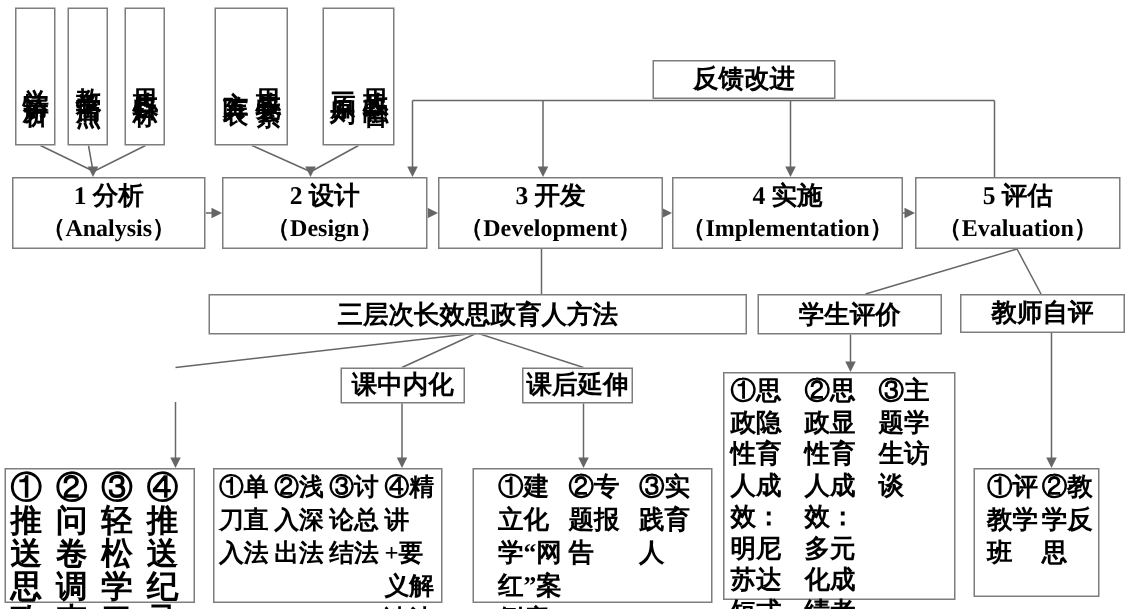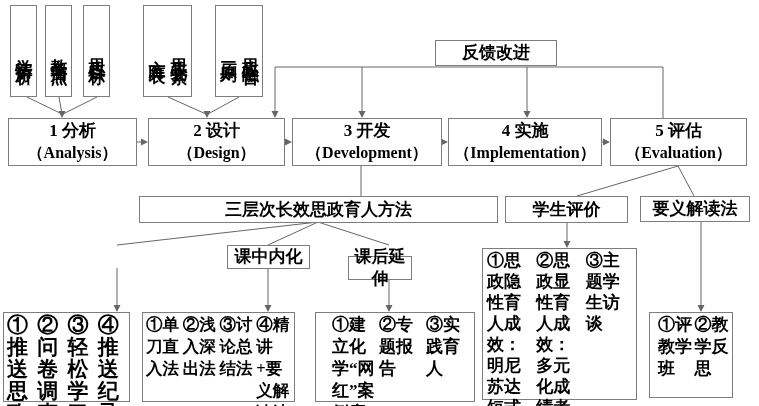--- a/index.html
+++ b/index.html
@@ -133,24 +133,24 @@
     <div class="zh">4 实施</div>
     <div class="en">（Implementation）</div>
   </div>
   <div class="box stage" style="left:610px;top:118px;width:137px;height:48px;">
     <div class="zh">5 评估</div>
     <div class="en">（Evaluation）</div>
   </div>
 
   <div class="box" style="left:139px;top:196px;width:359px;height:27px;">三层次长效思政育人方法</div>
   <div class="box" style="left:505px;top:196px;width:123px;height:27px;">学生评价</div>
-  <div class="box" style="left:640px;top:196px;width:110px;height:26px;">要义解读法</div>
+  <div class="box" style="left:640px;top:196px;width:110px;height:26px;">教师自评</div>
 
   <div class="box" style="left:227px;top:245px;width:83px;height:24px;">课中内化</div>
-  <div class="box" style="left:348px;top:256px;width:64px;height:24px;">课后延伸</div>
+  <div class="box" style="left:348px;top:245px;width:74px;height:24px;">课后延伸</div>
 
   <div class="box listbox lb-a" style="left:3px;top:312px;width:127px;height:90px;">
     <div>①推送思政材料</div>
     <div>②问卷调查</div>
     <div>③轻松学习</div>
     <div>④推送纪录片</div>
   </div>
   <div class="box listbox lb-b" style="left:142px;top:312px;width:153px;height:90px;">
     <div>①单刀直入法</div>
     <div>②浅入深出法</div>

